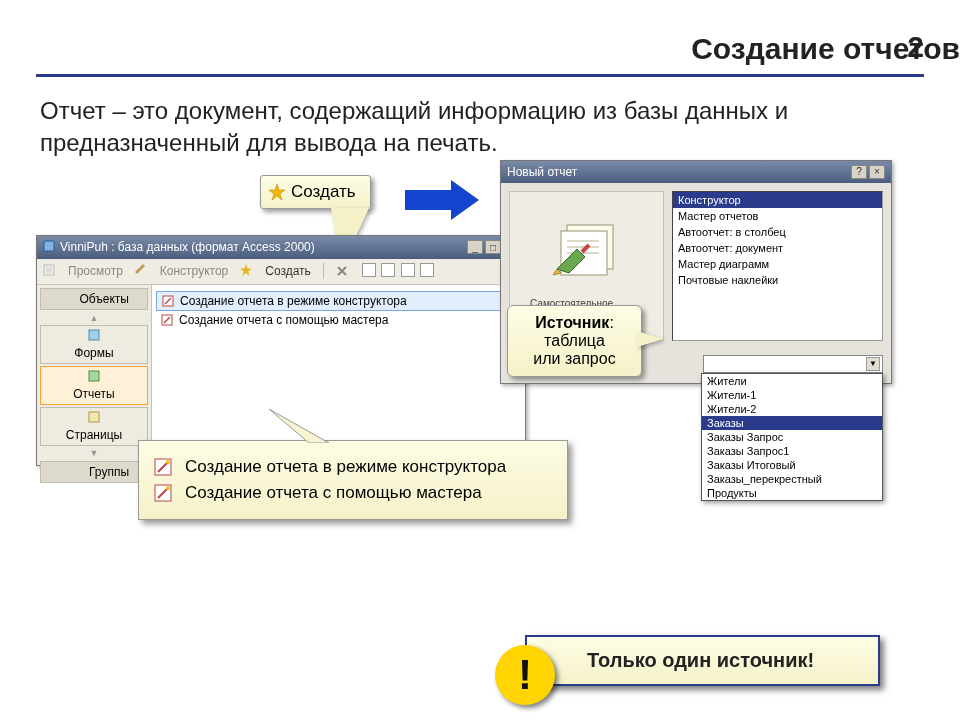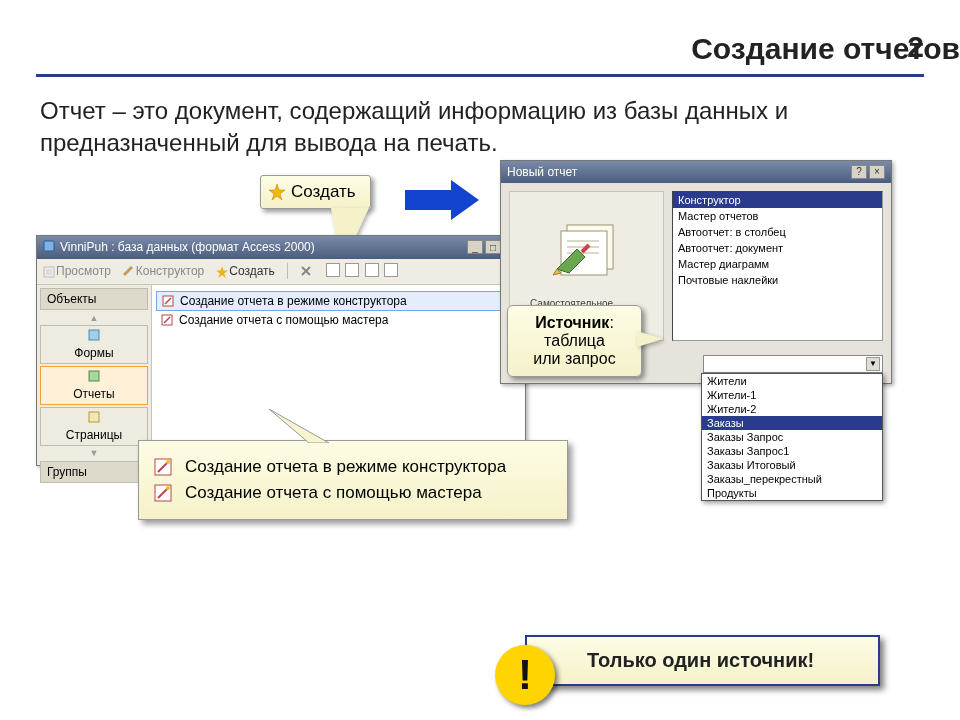--- a/index.html
+++ b/index.html
@@ -126,21 +126,21 @@
   .dbwin .toolbar {
     background:#efede3;
     border-bottom:1px solid #c7c3b5;
     padding: 4px 6px;
     font-size: 12px;
     color:#888;
     display:flex;
     align-items:center;
     gap: 12px;
   }
-  .toolbar .titem { display:flex; align-items:flex-end; gap:1px; }
+  .toolbar .titem { display:flex; align-items:flex-start; gap:13px; }
   .toolbar .active { color:#333; }
   .toolbar .iconsq {
     width: 12px; height: 12px;
     display:inline-block;
   }
   .toolbar .sep { width:1px; height:16px; background:#c0bcaf; }
   .toolbar .viewicons span {
     width:14px; height:14px; border:1px solid #999;
     display:inline-block; margin-left:2px;
     background:#fff;
@@ -152,22 +152,22 @@
   .dbwin .sidebar {
     width: 115px;
     background: #eeece1;
     border-right:1px solid #c7c3b5;
     font-size:12px;
   }
   .sidebar .hdr {
     background: #dedacb;
     border:1px solid #c0bcaf;
     margin:3px;
-    padding:3px 6px;
-    text-align:left;
+    padding:3px 18px;
+    text-align:right;
   }
   .sidebar .item {
     border:1px solid transparent;
     margin:2px 3px;
     padding:3px 6px;
     display:flex; align-items:center; gap:5px;
     background:#eeece1;
     border:1px solid #c0bcaf;
     flex-direction:column;
   }

